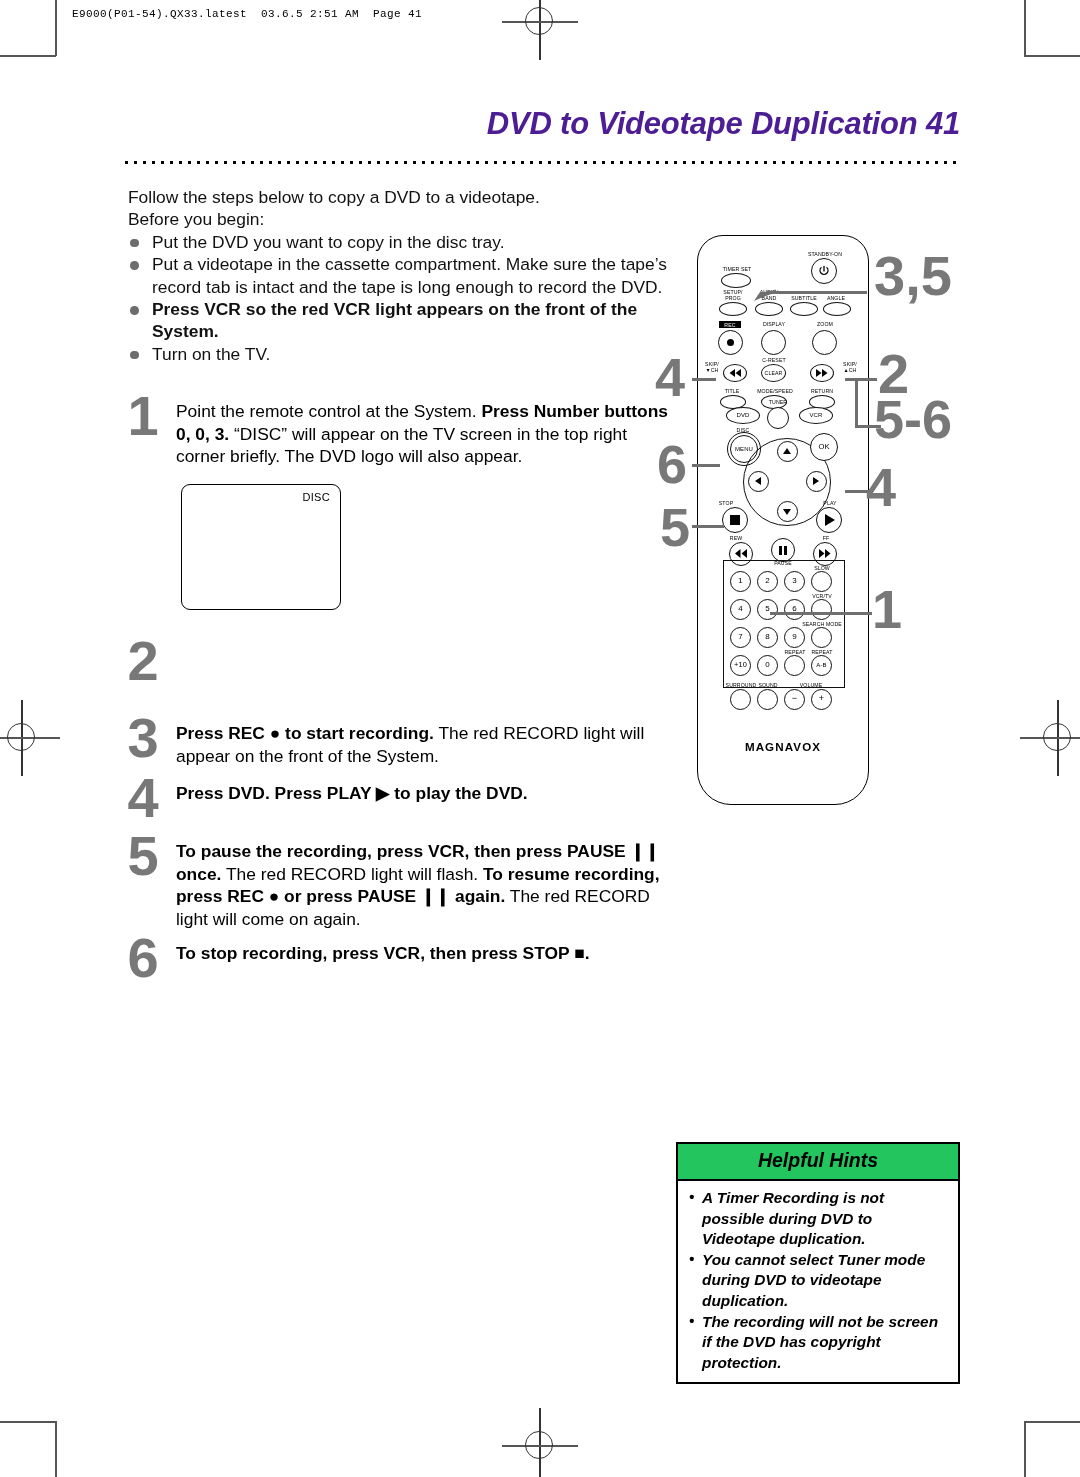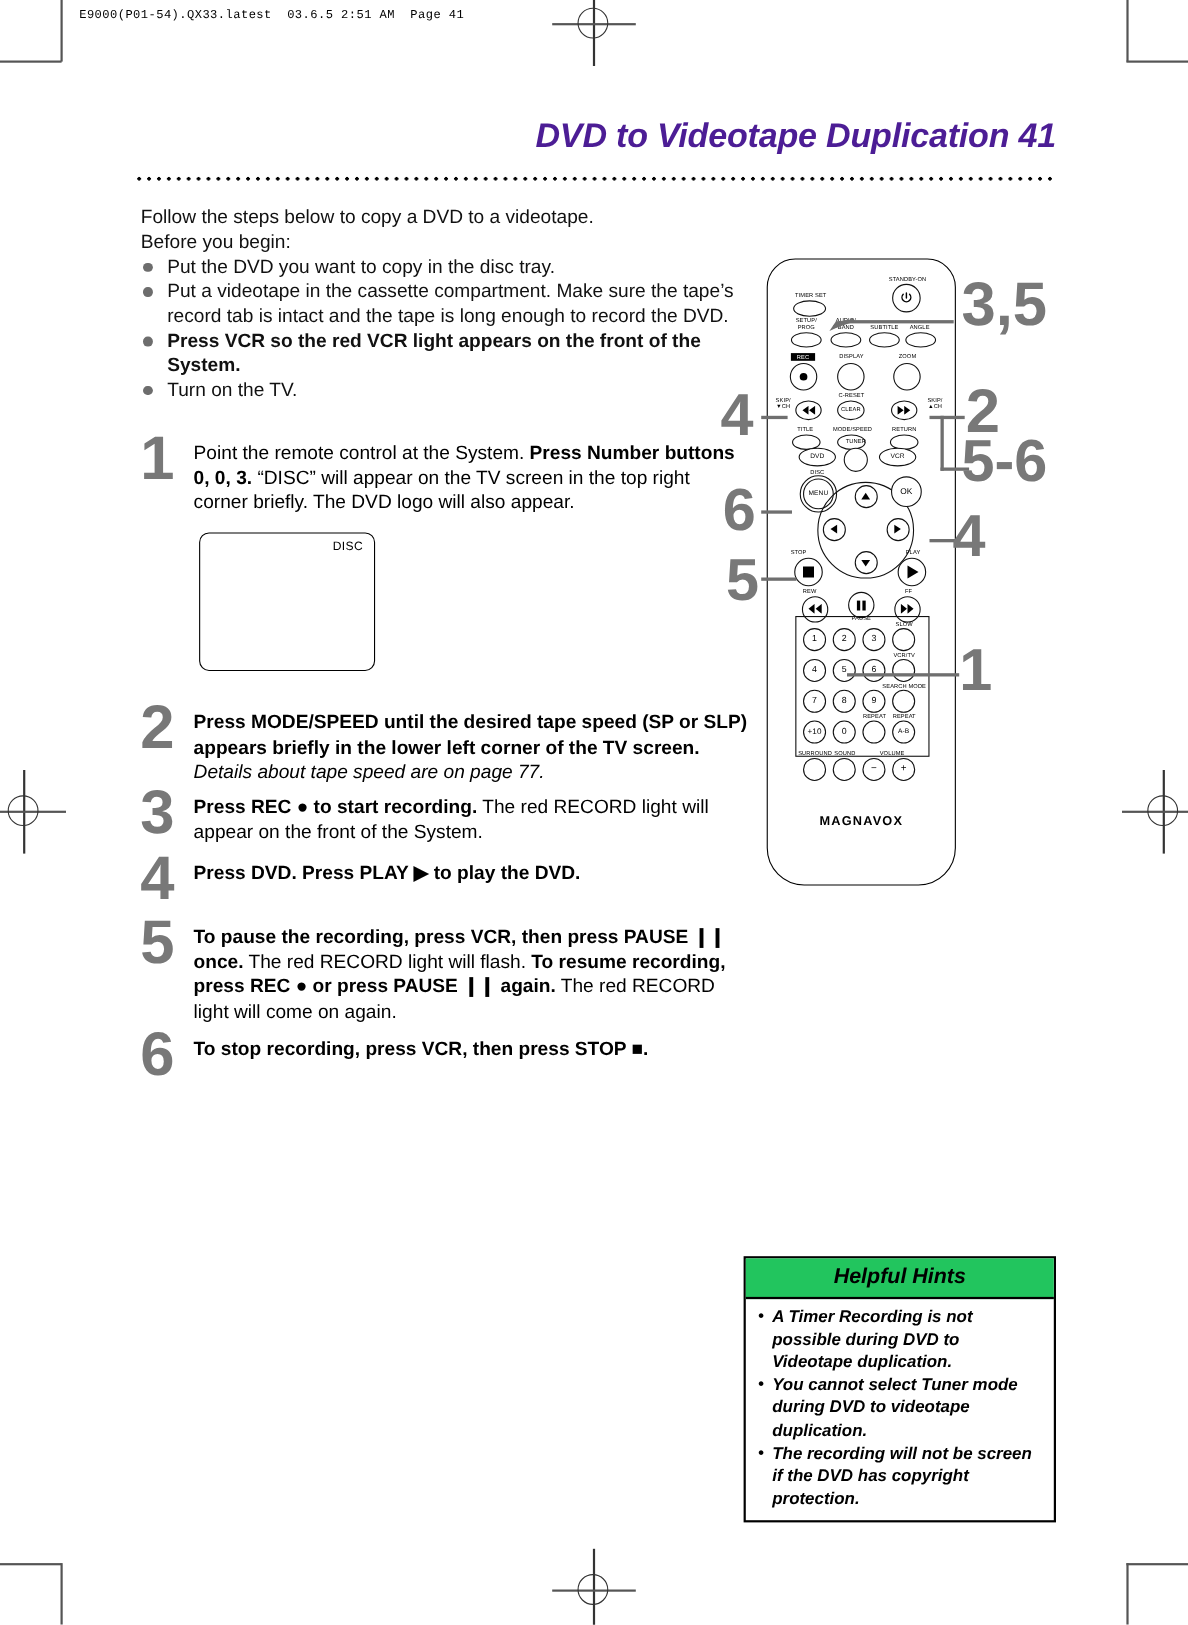--- a/index.html
+++ b/index.html
@@ -151,21 +151,20 @@
   </div>
 </div>
 
 <div class="discbox">
   <div class="lbl">DISC</div>
 </div>
 
 <div class="steps" style="top:645px;">
   <div class="step">
     <div class="num">2</div>
-    <div class="txt"><b>Press MODE/SPEED until the desired tape speed (SP or SLP) appears briefly in the lower left corner of the TV screen.</b> <i>Details about tape speed are on page 77.</i></div>
   </div>
 </div>
 
 <div class="steps" style="top:722px;">
   <div class="step">
     <div class="num">3</div>
     <div class="txt"><b>Press REC ● to start recording.</b> The red RECORD light will appear on the front of the System.</div>
   </div>
 </div>
 

